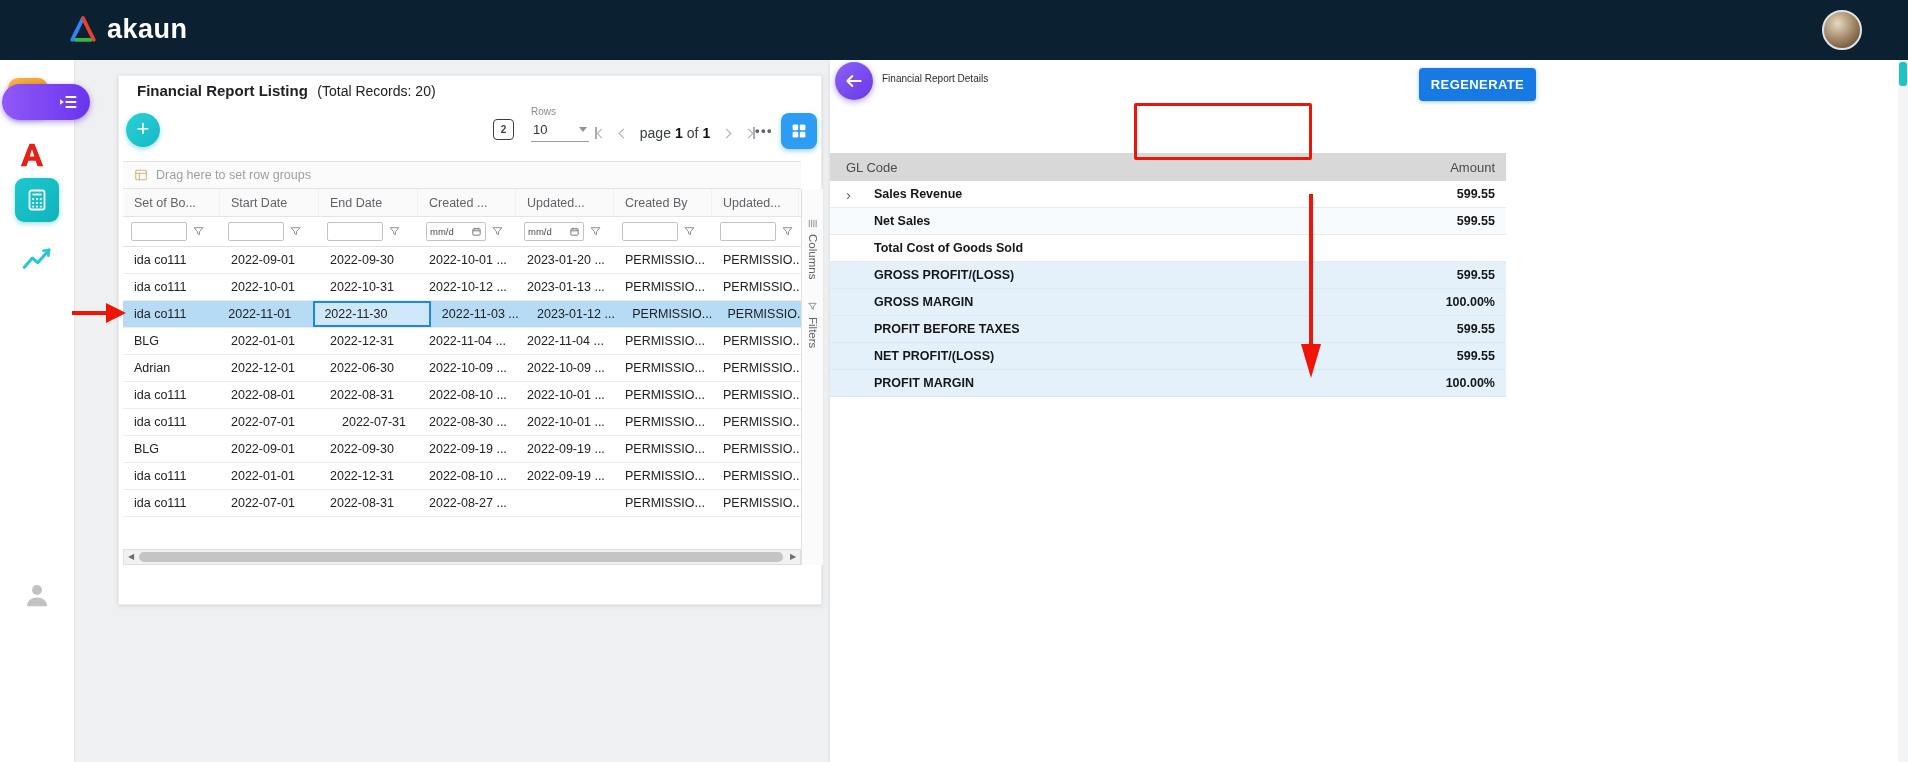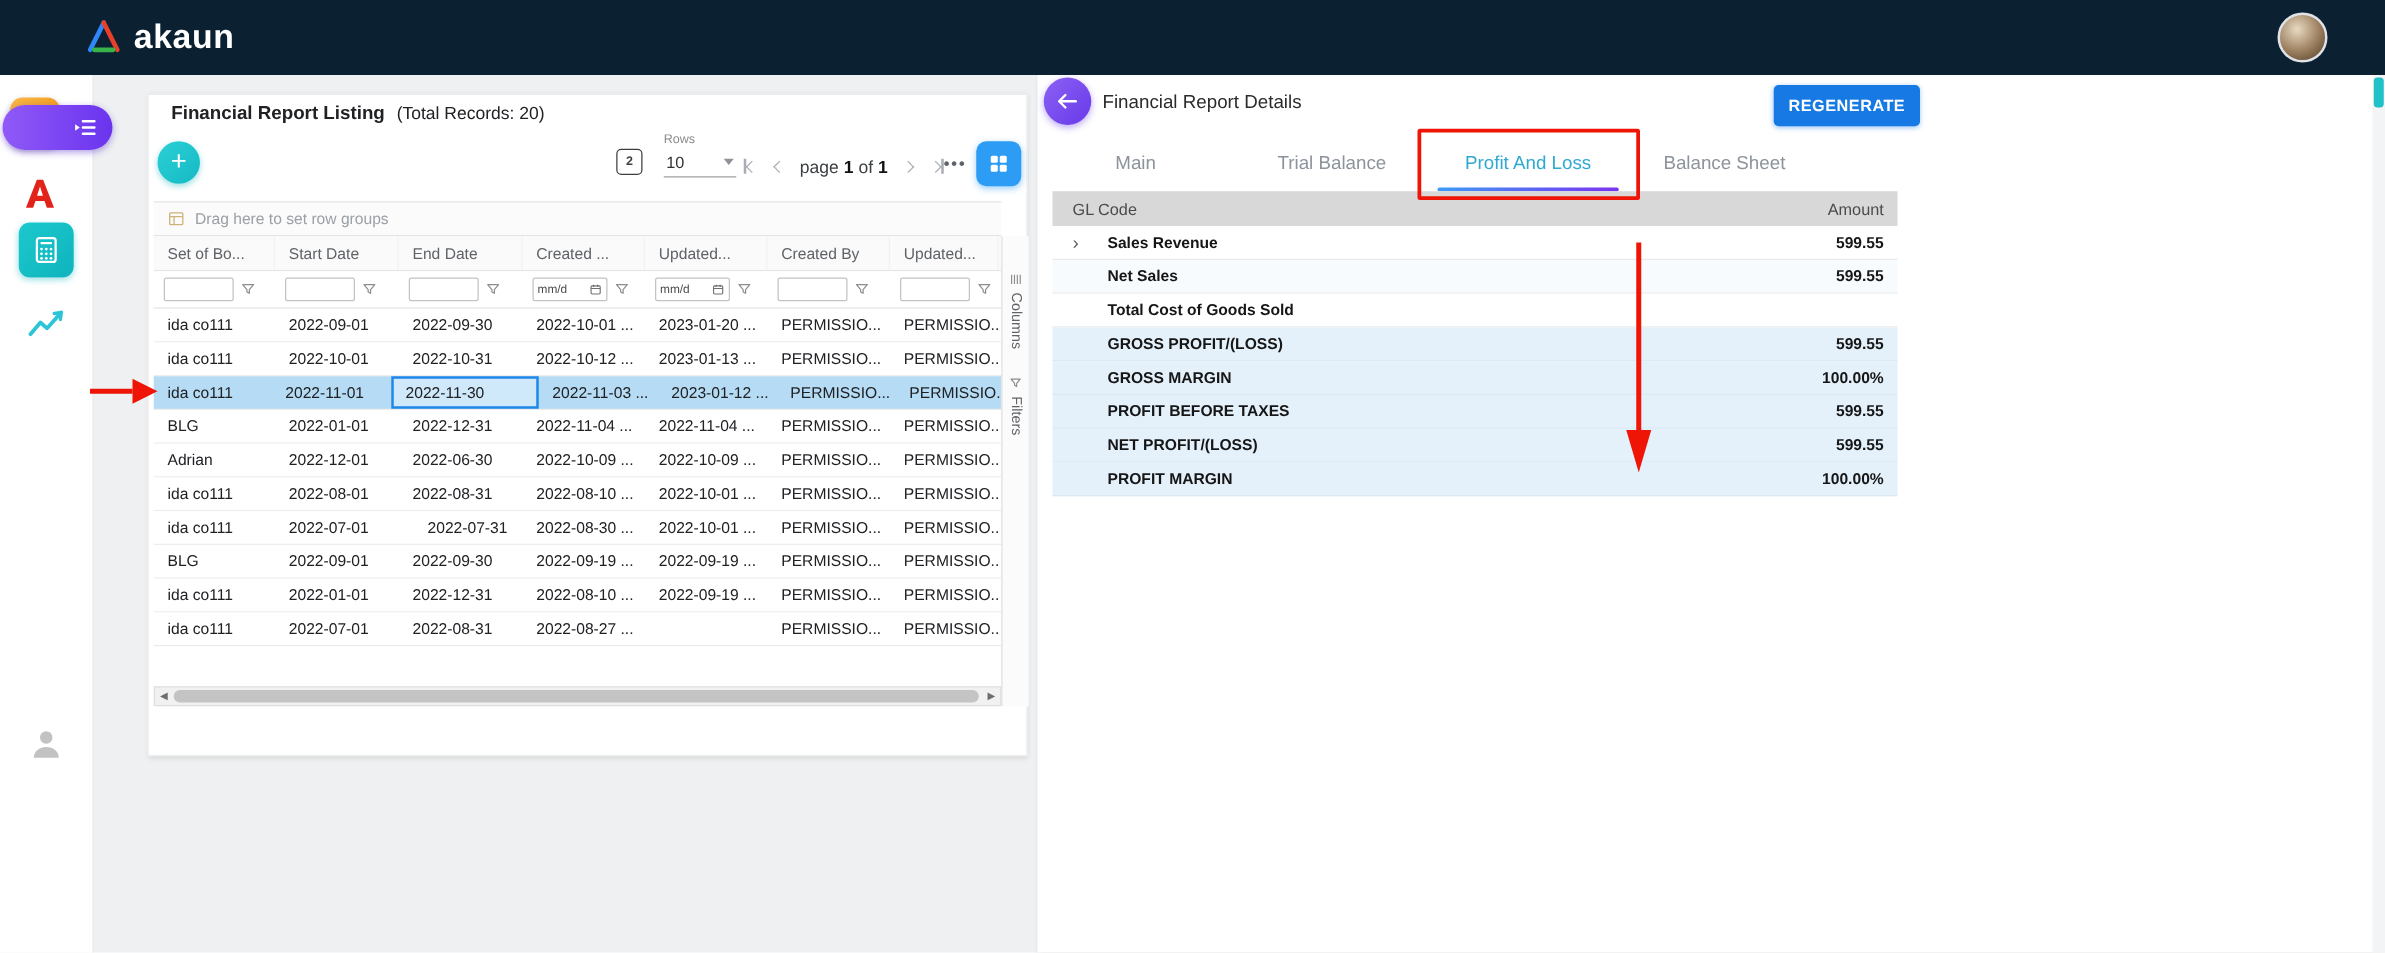--- a/index.html
+++ b/index.html
@@ -94,30 +94,30 @@
 
   .status-bar{position:absolute;left:0;top:489px;width:702px;height:40px;border-top:1px solid #dedede;
     display:flex;align-items:center;gap:18px;padding-left:22px;font-size:12.5px;color:#616161;}
   .status-bar b{color:#1f1f1f;margin-left:4px;}
 
   
   .details{position:absolute;left:830px;top:60px;width:1078px;height:702px;background:#ffffff;box-shadow:0 1px 4px rgba(0,0,0,.1);z-index:2;}
   .back-btn{position:absolute;left:5px;top:2px;width:38px;height:38px;border-radius:50%;
     background:linear-gradient(135deg,#8c61f5,#6739e8);box-shadow:0 2px 6px rgba(100,60,230,.45);
     display:flex;align-items:center;justify-content:center;cursor:pointer;}
-  .details-title{position:absolute;left:52px;top:13px;font-size:15px;color:#2b2b2b;}
+  .details-title{position:absolute;left:52px;top:13px;font-size:10px;color:#2b2b2b;}
   .regen-btn{position:absolute;left:589px;top:8px;width:117px;height:33px;background:#1779e3;border-radius:4px;
     color:#fff;font-size:13px;font-weight:bold;letter-spacing:.4px;display:flex;align-items:center;justify-content:center;
     box-shadow:0 1px 4px rgba(23,121,227,.4);cursor:pointer;}
   .tabs{position:absolute;left:0;top:48px;width:628px;height:45px;display:flex;}
   .d-tab{position:relative;width:157px;text-align:center;line-height:45px;font-size:15px;color:#8d939c;cursor:pointer;}
   .d-tab.active{color:#2fa9cf;}
   .tab-underline{position:absolute;left:6px;right:6px;bottom:0;height:3px;border-radius:2px;
     background:linear-gradient(90deg,#3d9bf5,#7b33f0);}
-  .d-table{position:absolute;left:12px;top:93px;width:676px;}
+  .d-table{position:absolute;left:0;top:93px;width:676px;}
   .d-thead{display:flex;align-items:center;height:28px;background:#d8d8d8;}
   .d-th-left{font-size:13px;color:#4b4b4b;padding-left:16px;}
   .d-th-right{font-size:13px;color:#4b4b4b;margin-left:auto;padding-right:11px;}
   .d-row{display:flex;align-items:center;height:27px;border-bottom:1px solid #ebebeb;padding-left:16px;background:#fff;cursor:pointer;}
   .d-row.stripe{background:#f8fbfe;}
   .d-row.hl{background:#e4f1fb;border-bottom:1px solid #d9e9f6;}
   .d-chev{width:28px;font-size:15px;color:#5f6368;line-height:27px;}
   .d-label{font-size:12.5px;font-weight:bold;color:#161616;white-space:nowrap;}
   .d-amount{margin-left:auto;padding-right:11px;font-size:12.5px;font-weight:bold;color:#161616;}
 
@@ -435,26 +435,20 @@
 
 <div class="details">
   <div class="back-btn">
     <svg width="20" height="20" viewBox="0 0 24 24">
       <path d="M20 12H4M10 6l-6 6 6 6" fill="none" stroke="#ffffff" stroke-width="2.3" stroke-linecap="round" stroke-linejoin="round"></path>
     </svg>
   </div>
   <div class="details-title">Financial Report Details</div>
   <div class="regen-btn">REGENERATE</div>
 
-  <div class="tabs" id="d-tabs">
-      <div class="d-tab">Main</div>
-      <div class="d-tab">Trial Balance</div>
-      <div class="d-tab active">Profit And Loss<div class="tab-underline"></div></div>
-      <div class="d-tab">Balance Sheet</div>
-    </div>
 
   <div class="d-table">
     <div class="d-thead">
       <span class="d-th-left">GL Code</span>
       <span class="d-th-right">Amount</span>
     </div>
     <div id="d-rows">
         <div class="d-row">
           <span class="d-chev">›</span>
           <span class="d-label">Sales Revenue</span>

